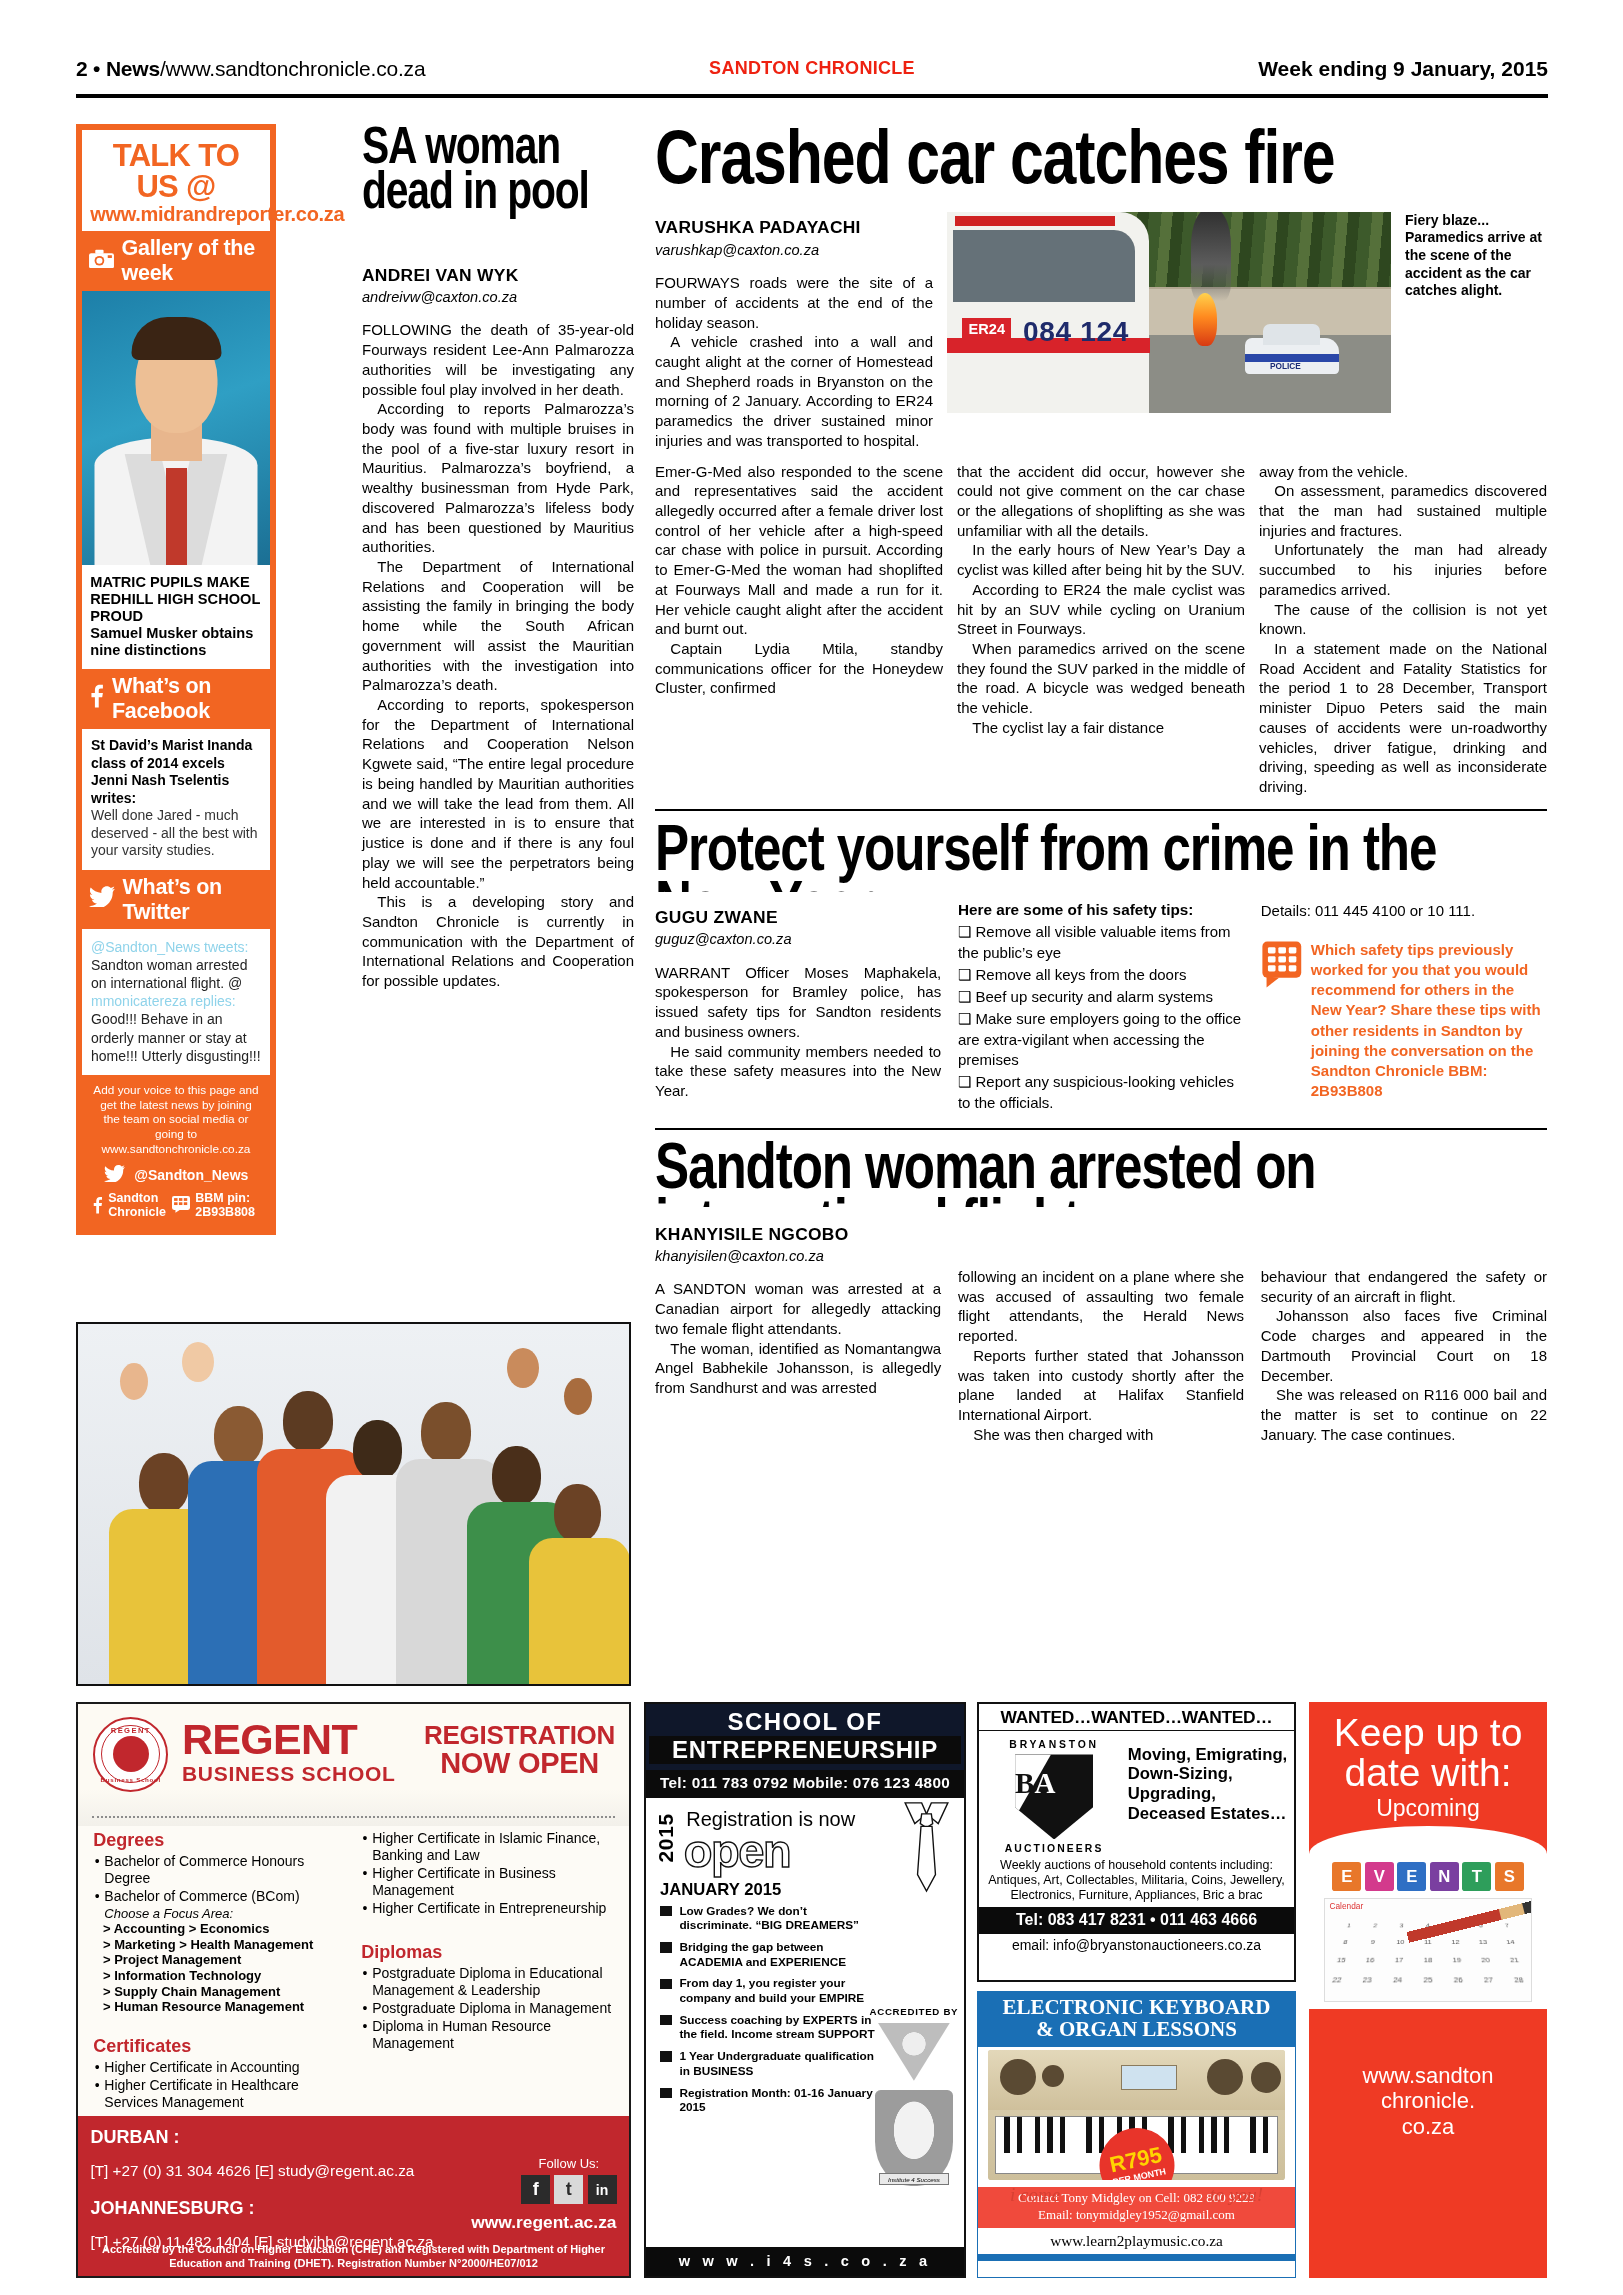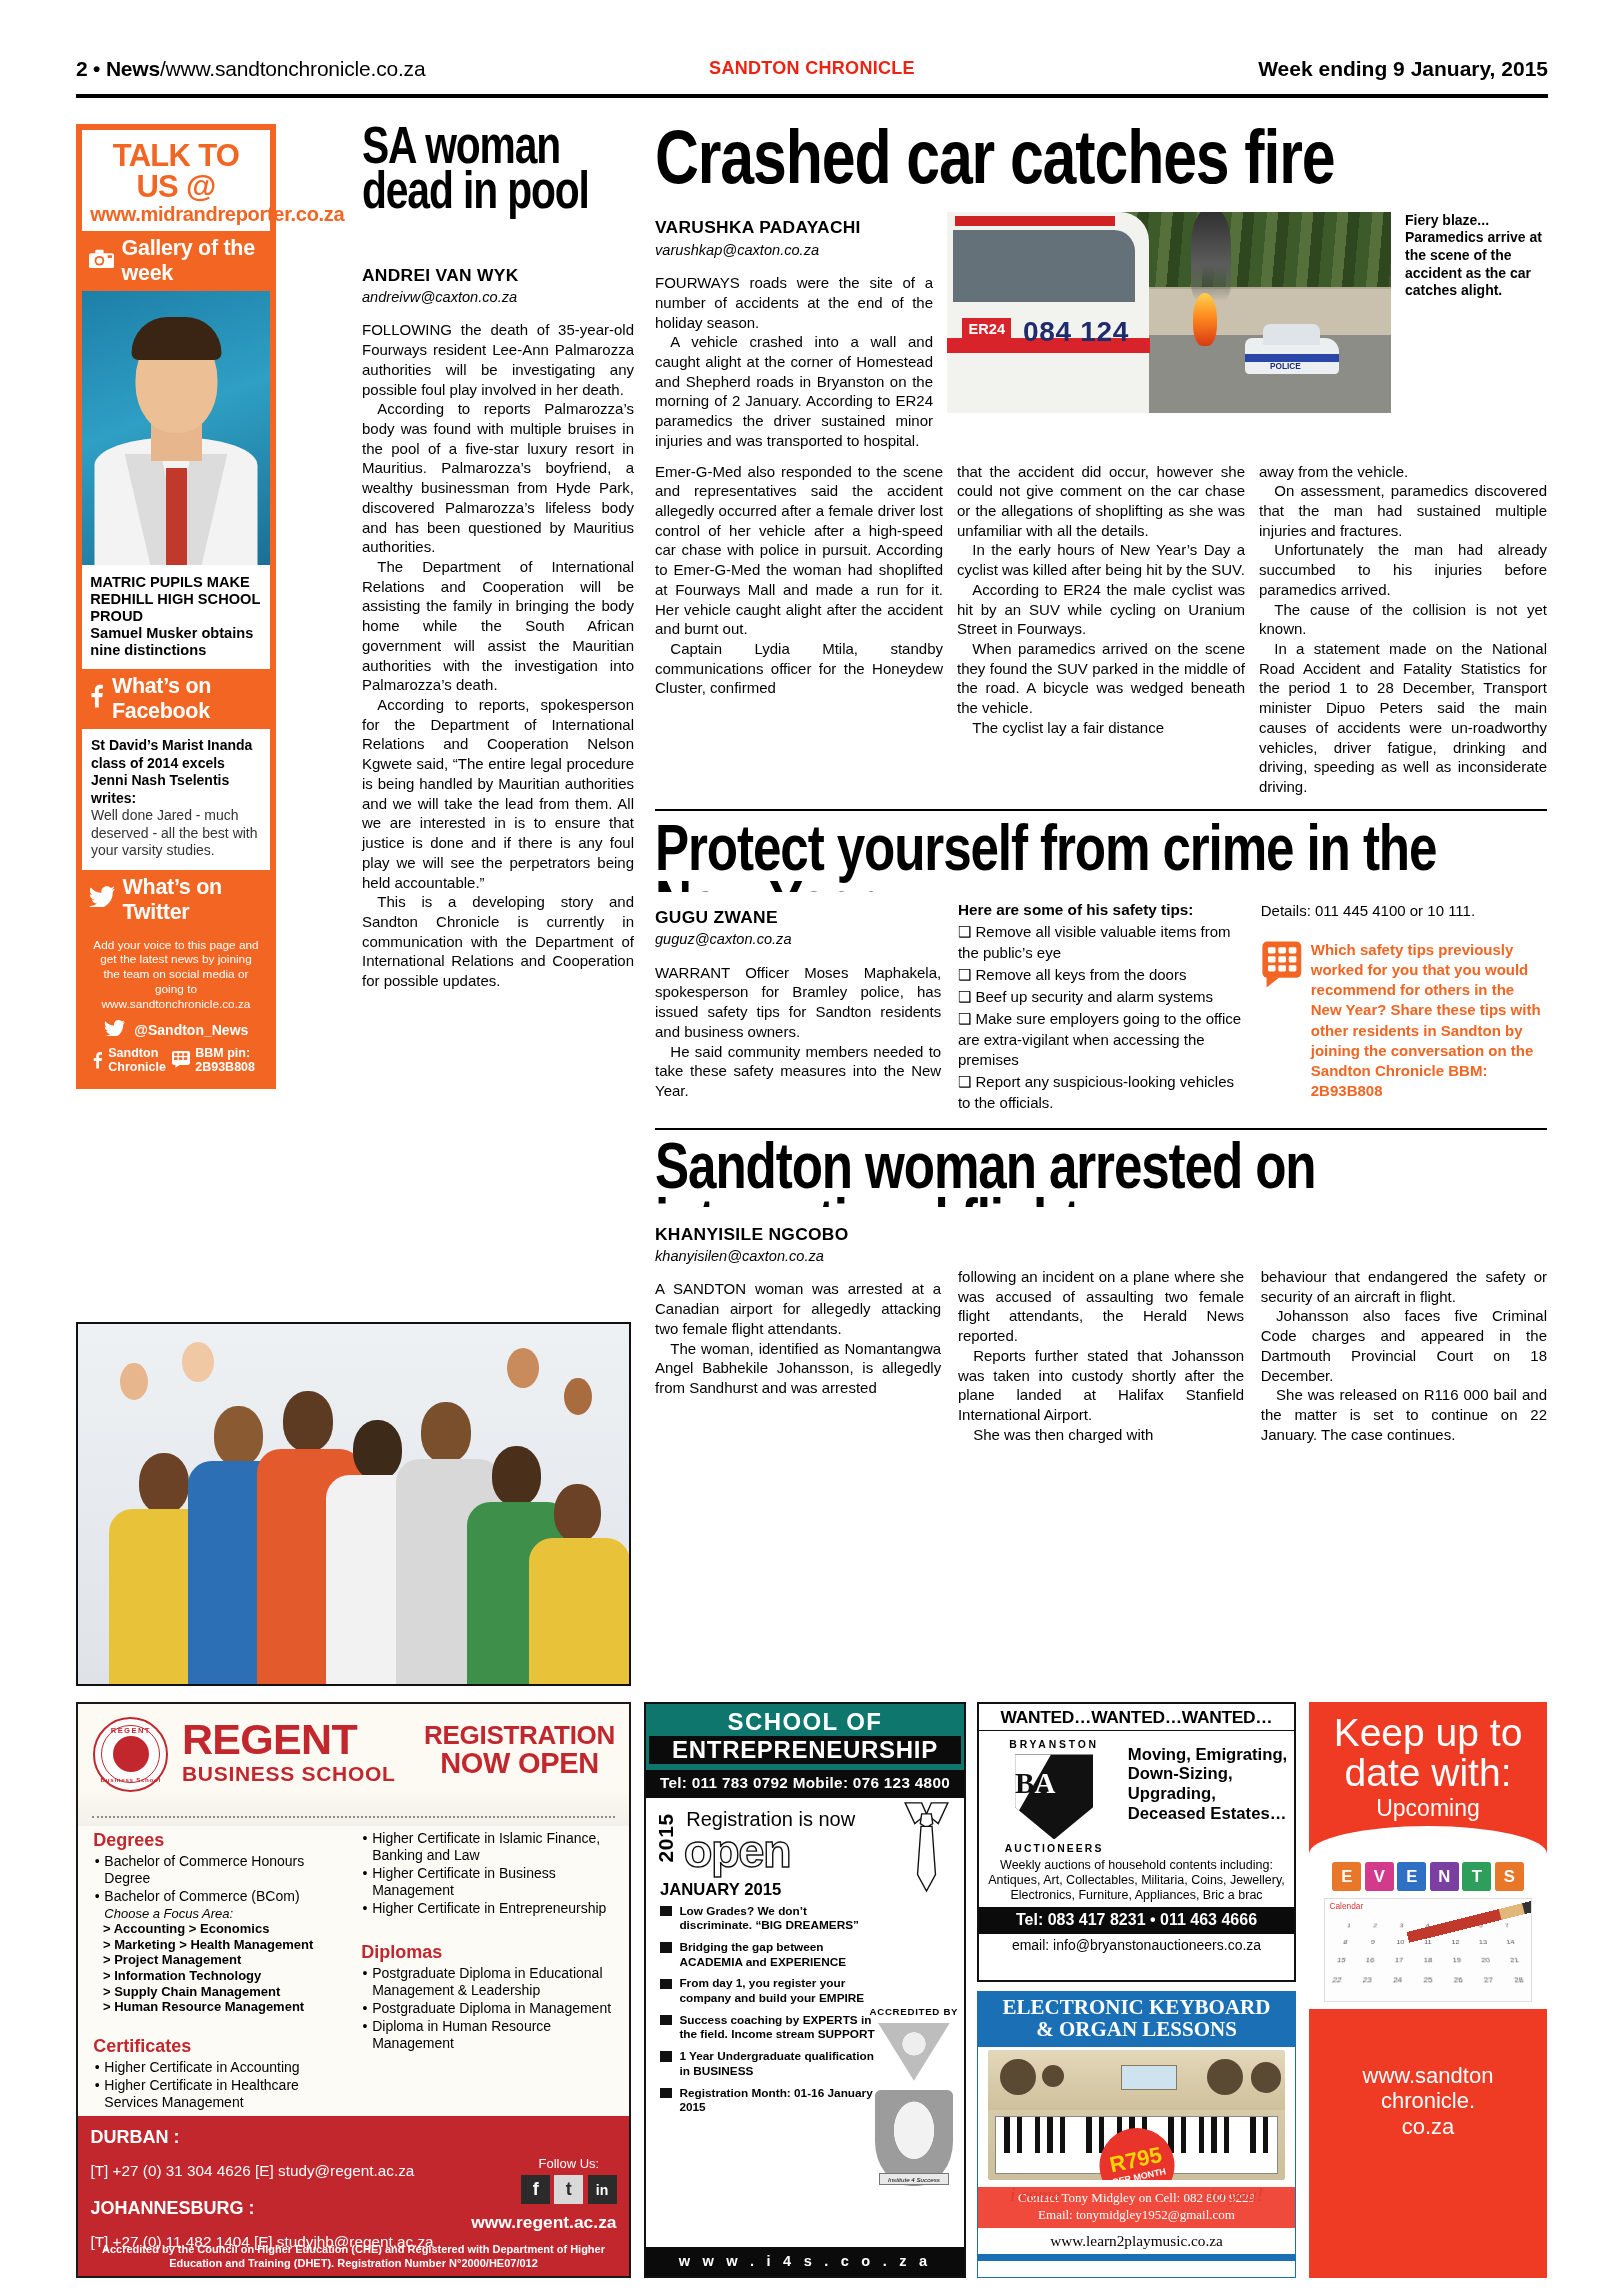--- a/index.html
+++ b/index.html
@@ -148,21 +148,21 @@
   .rg-red .city { font-size:18px; font-weight:bold; margin-top:2.8px; }
   .rg-red .line { font-size:15.3px; font-weight:normal; margin-top:14px; }
   .rg-follow { position:absolute; right:12.5px; top:40px; text-align:center; }
   .rg-follow .lbl { font-size:13px; }
   .rg-follow .icons { display:flex; gap:4.2px; margin-top:4.2px; }
   .rg-follow .ic { width:29px; height:29px; display:flex; align-items:center; justify-content:center; font-size:18px; font-weight:bold; color:#fff; }
   .rg-web { position:absolute; right:12.5px; bottom:43px; font-size:17.4px; font-weight:bold; }
   .rg-accr { position:absolute; left:9.7px; right:9.7px; bottom:5.6px; font-size:11px; font-weight:bold; text-align:center; line-height:1.25; }
 
   .ad-ent { position:absolute; left:644px; top:1702px; width:322px; height:576px; border:2.1px solid #111; background:#fff; overflow:hidden; }
-  .ent-black { background:#0f766e; color:#fff; text-align:center; padding:4.2px 2.8px 5.6px; }
+  .ent-black { background:#0f172a; color:#fff; text-align:center; padding:4.2px 2.8px 5.6px; }
   .ent-black .e1 { font-size:24px; font-weight:bold; letter-spacing:1.4px; }
   .ent-black .e2 { font-size:24px; font-weight:bold; letter-spacing:0.7px; background:#0b0b0b; }
   .ent-tel { background:#0b0b0b; color:#fff; text-align:center; font-size:15.3px; font-weight:bold; padding:4.2px 2.8px 6.2px; letter-spacing:0.3px; }
   .ent-mid { position:relative; padding:9.7px 9.7px 4.2px; }
   .ent-2015 { position:absolute; left:8.3px; top:15.3px; font-size:21px; font-weight:bold; writing-mode:vertical-rl; transform:rotate(180deg); letter-spacing:0.7px; }
   .ent-reg { margin-left:30.5px; font-size:20px; }
   .ent-open { margin-left:28px; font-size:47px; font-weight:bold; color:#fff; -webkit-text-stroke:1.4px #111; line-height:0.86; letter-spacing:-1.4px; }
   .ent-tie { position:absolute; right:12.5px; top:1.4px; width:51px; height:94px; }
   .ent-jan { font-size:16.7px; font-weight:bold; margin:8.3px 0 4.2px 4.2px; }
   .ent-bullets { margin-left:4.2px; }
@@ -292,20 +292,26 @@
 
       <div class="bar-orange">
         <span>
           <svg class="ico-tw" viewBox="0 0 38 30">
               <path d="M38 3.6c-1.4.6-2.9 1-4.5 1.2 1.6-1 2.8-2.5 3.4-4.3-1.5.9-3.2 1.5-5 1.9C30.4.9 28.3 0 26 0c-4.4 0-8 3.6-8 8 0 .6.1 1.2.2 1.8C11.6 9.5 6.1 6.5 2.5 2 1.8 3.2 1.4 4.6 1.4 6.1c0 2.8 1.4 5.2 3.6 6.7-1.3 0-2.5-.4-3.6-1v.1c0 3.9 2.8 7.1 6.4 7.8-.7.2-1.4.3-2.1.3-.5 0-1 0-1.5-.1 1 3.2 3.9 5.5 7.4 5.5-2.7 2.1-6.1 3.4-9.8 3.4-.6 0-1.3 0-1.9-.1 3.5 2.3 7.7 3.6 12.2 3.6 14.6 0 22.6-12.1 22.6-22.6v-1C35.6 6.5 36.9 5.2 38 3.6z" fill="#fff"></path>
             </svg>
         </span>
         <span>What’s on Twitter</span>
       </div>
 
+      <div class="tw-body">
+        <span class="tw-handle">@Sandton_News tweets:</span>
+        <span>Sandton woman arrested on international flight. @</span>
+        <span class="tw-handle">mmonicatereza replies:</span>
+        <span>Good!!! Behave in an orderly manner or stay at home!!! Utterly disgusting!!!</span>
+      </div>
 
       <div class="foot-orange">
         <div class="f1">Add your voice to this page and get the latest news by joining the team on social media or going to www.sandtonchronicle.co.za</div>
         <div class="row">
           <span>
             <svg width="21" height="16.7" viewBox="0 0 38 30">
                 <path d="M38 3.6c-1.4.6-2.9 1-4.5 1.2 1.6-1 2.8-2.5 3.4-4.3-1.5.9-3.2 1.5-5 1.9C30.4.9 28.3 0 26 0c-4.4 0-8 3.6-8 8 0 .6.1 1.2.2 1.8C11.6 9.5 6.1 6.5 2.5 2 1.8 3.2 1.4 4.6 1.4 6.1c0 2.8 1.4 5.2 3.6 6.7-1.3 0-2.5-.4-3.6-1v.1c0 3.9 2.8 7.1 6.4 7.8-.7.2-1.4.3-2.1.3-.5 0-1 0-1.5-.1 1 3.2 3.9 5.5 7.4 5.5-2.7 2.1-6.1 3.4-9.8 3.4-.6 0-1.3 0-1.9-.1 3.5 2.3 7.7 3.6 12.2 3.6 14.6 0 22.6-12.1 22.6-22.6v-1C35.6 6.5 36.9 5.2 38 3.6z" fill="#fff"></path>
               </svg>
           </span>
           <span>@Sandton_News</span>

